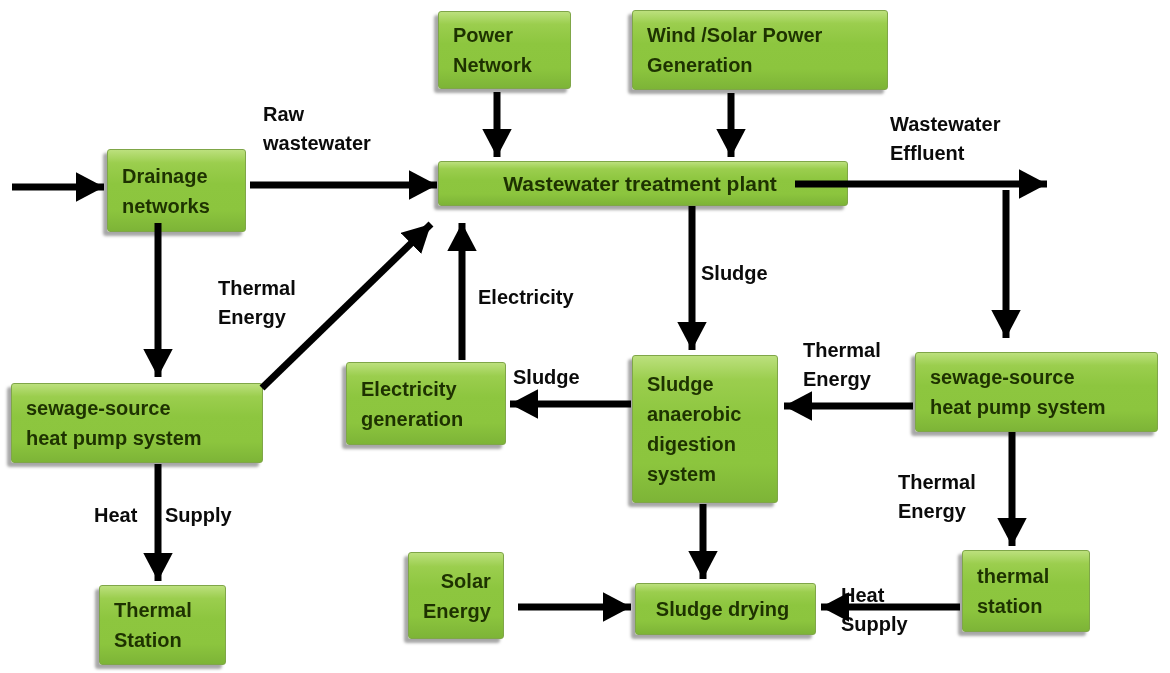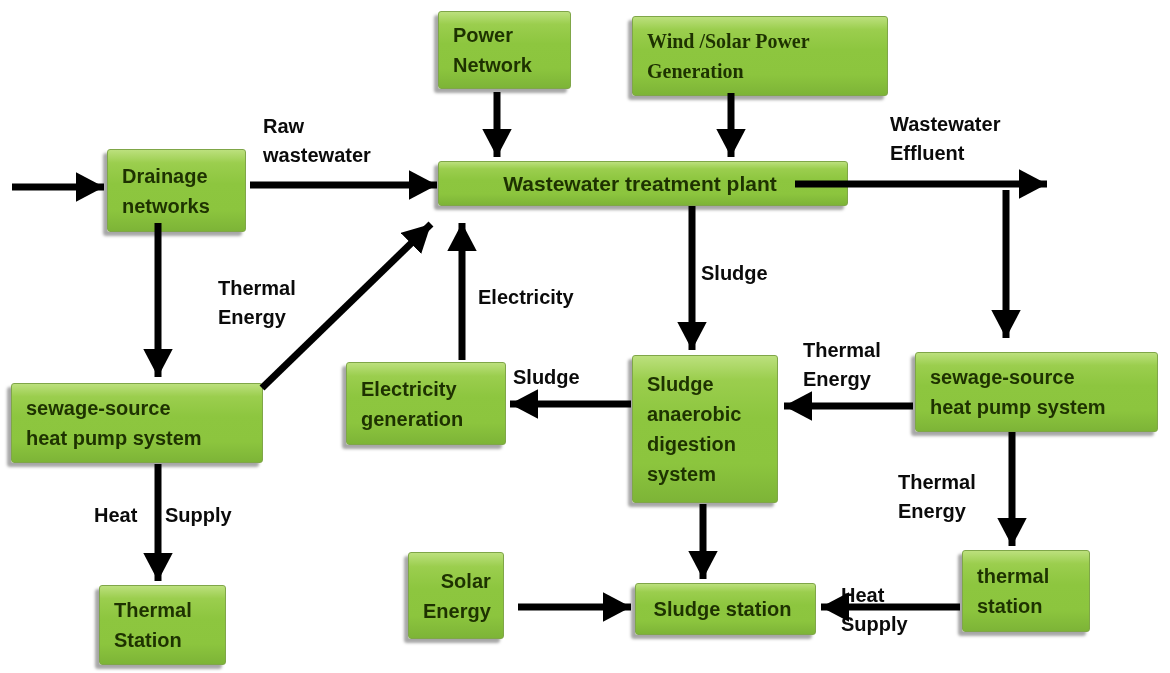--- a/index.html
+++ b/index.html
@@ -19,34 +19,34 @@
   .box.center{justify-content:center;padding-left:4px;text-align:center;}
   .lbl{
     position:absolute;white-space:pre-line;font-size:20px;line-height:1.45;
     color:#0b0b0b;z-index:2;
   }
   .ws{word-spacing:22px;}
   #arrows{position:absolute;left:0;top:0;z-index:3;}
 
   
   #b-power{left:438px;top:11px;width:133px;height:78px;}
-  #b-wind{left:632px;top:16px;width:256px;height:80px;font-family:Liberation Serif, serif;}
+  #b-wind{left:632px;top:10px;width:256px;height:80px;}
   #b-drain{left:107px;top:149px;width:139px;height:83px;}
   #b-wtp{left:438px;top:161px;width:410px;height:45px;font-size:21px;}
   #b-egen{left:346px;top:362px;width:160px;height:83px;}
   #b-digest{left:632px;top:355px;width:146px;height:148px;}
   #b-shps-r{left:915px;top:352px;width:243px;height:80px;}
   #b-shps-l{left:11px;top:383px;width:252px;height:80px;}
   #b-tsl{left:99px;top:585px;width:127px;height:80px;}
   #b-solar{left:408px;top:552px;width:96px;height:87px;text-align:right;}
   #b-sdry{left:635px;top:583px;width:181px;height:52px;}
   #b-tsr{left:962px;top:550px;width:128px;height:82px;}
 
   
-  #l-raw{left:263px;top:112px;}
+  #l-raw{left:263px;top:100px;}
   #l-sec{left:890px;top:110px;}
   #l-tel{left:218px;top:274px;}
   #l-elec{left:478px;top:283px;}
   #l-sludge{left:701px;top:259px;}
   #l-meth{left:513px;top:363px;}
   #l-tem{left:803px;top:336px;}
   #l-ter{left:898px;top:468px;}
   #l-hsl{left:94px;top:501px;}
   #l-hsb{left:841px;top:581px;}
 </style>
@@ -67,21 +67,21 @@
 digestion
 system</div>
 <div class="box" id="b-shps-r">sewage-source
 heat pump system</div>
 <div class="box" id="b-shps-l">sewage-source
 heat pump system</div>
 <div class="box" id="b-tsl">Thermal
 Station</div>
 <div class="box" id="b-solar">Solar
 Energy</div>
-<div class="box center" id="b-sdry">Sludge station</div>
+<div class="box center" id="b-sdry">Sludge drying</div>
 <div class="box" id="b-tsr">thermal
 station</div>
 
 <div class="lbl" id="l-raw">Raw
 wastewater</div>
 <div class="lbl" id="l-sec">Wastewater
 Effluent</div>
 <div class="lbl" id="l-tel">Thermal
 Energy</div>
 <div class="lbl" id="l-elec">Electricity</div>

